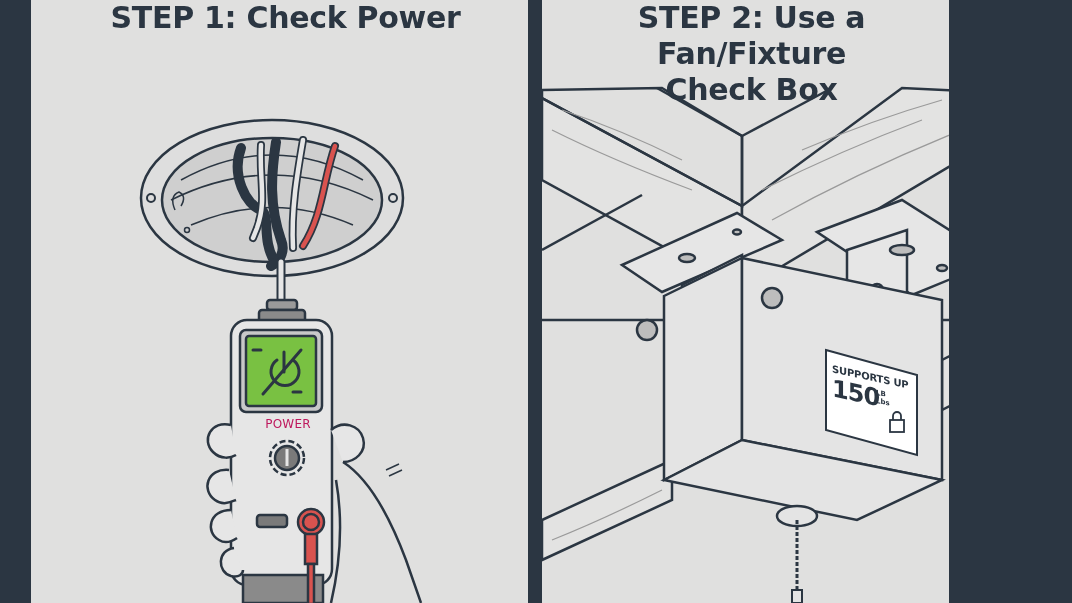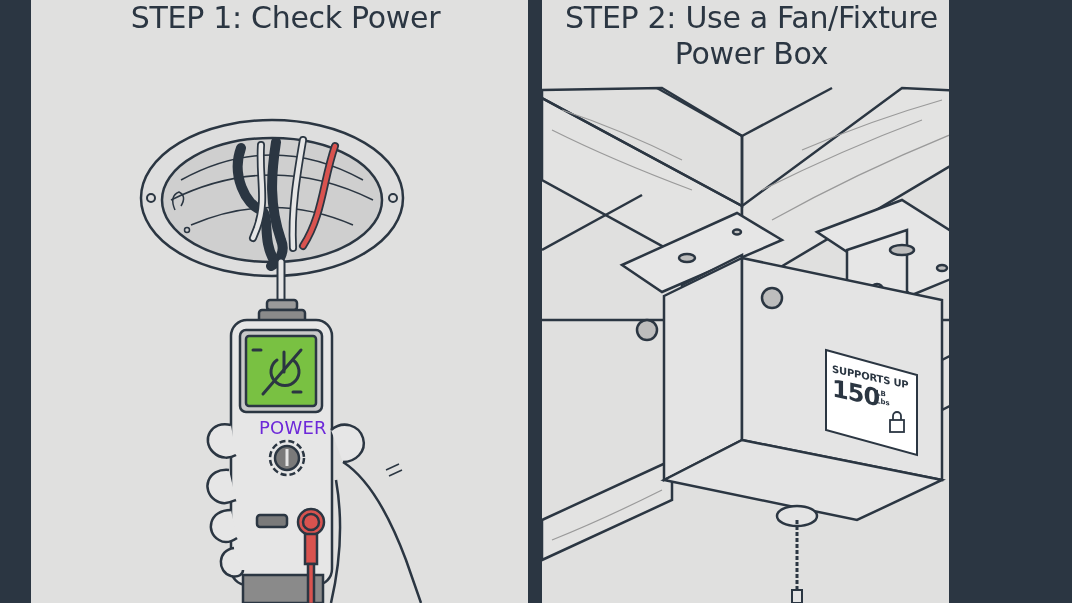--- a/index.html
+++ b/index.html
@@ -10,30 +10,30 @@
   }
   .frame { position: relative; width: 1072px; height: 603px; background: #2b3642; }
   .panel {
     position: absolute; top: 0; height: 603px;
     background: #e0e0df; overflow: hidden;
   }
   .panel.left { left: 31px; width: 497px; }
   .panel.right { left: 542px; width: 407px; }
   .title {
     position: absolute; left: 0; right: 0; text-align: center;
-    color: #2b3642; font-weight: normal; font-size: 30px; line-height: 36px;
+    color: #2b3642; font-weight: bold; font-size: 30px; line-height: 36px;
     letter-spacing: -0.3px; z-index: 3; padding-left: 12px;
   }
   .panel.left .title { top: 0px; }
   .panel.right .title { top: 0px; }
   .title span { display: block; }
   svg.art { position: absolute; left: 0; top: 0; }
   .label-power {
     position: absolute; left: 228px; top: 417px; width: 58px; text-align: center;
-    font-size: 18px; color: #6d28d9; letter-spacing: 0.2px; z-index: 4;
+    font-size: 12px; color: #be185d; letter-spacing: 0.2px; z-index: 4;
   }
   .badge {
     position: absolute; left: 284px; top: 350px; width: 88px; height: 74px;
     transform: skewY(12deg); transform-origin: left top;
     z-index: 4; color: #2b3642;
   }
   .badge .t1 {
     position: absolute; left: 6px; top: 12px; font-size: 10px; font-weight: bold;
     letter-spacing: -0.2px; white-space: nowrap;
   }
@@ -125,21 +125,21 @@
         <line x1="358" y1="476" x2="371" y2="470" stroke-width="1.5"></line>
       </g>
     </svg>
 
     <div class="label-power">POWER</div>
   </div>
 
   <div class="panel right">
     <div class="title">
       <span>STEP 2: Use a Fan/Fixture</span>
-      <span>Power Box</span>
+      <span>Check Box</span>
     </div>
 
     <svg class="art" width="499" height="603" viewBox="0 0 499 603">
 
       <g stroke="#2b3642" stroke-width="2.5" fill="#e3e3e2">
         <polygon points="0,98 200,206 200,290 0,180"></polygon>
         <polygon points="200,206 360,88 499,95 499,112 200,290"></polygon>
         <polygon points="120,88 200,136 200,206 0,98 0,90" fill="none"></polygon>
         <line x1="200" y1="136" x2="200" y2="206"></line>
         <line x1="115" y1="88" x2="200" y2="136"></line>

